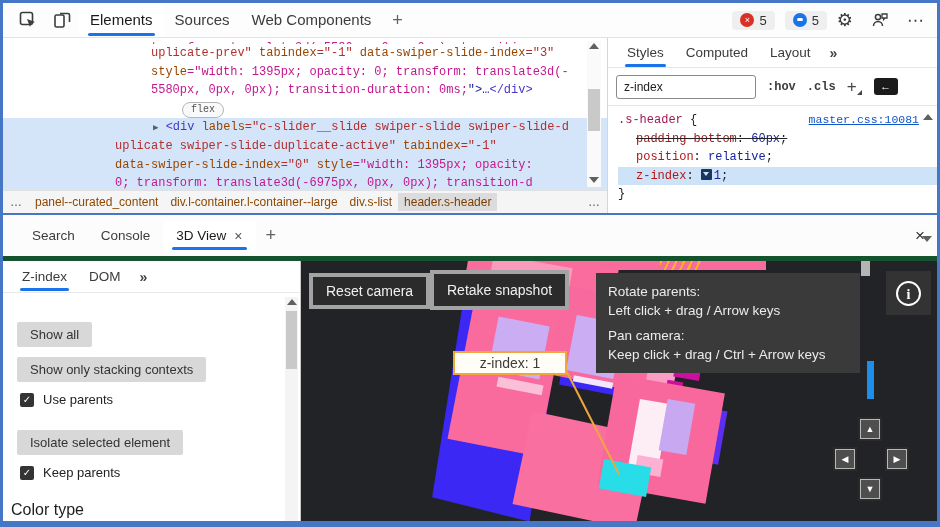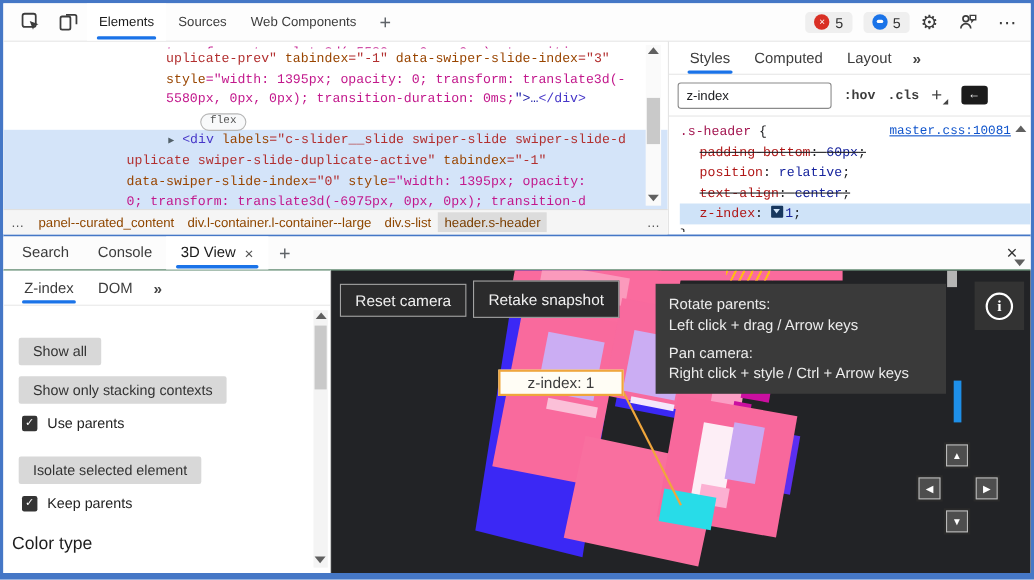--- a/index.html
+++ b/index.html
@@ -3,21 +3,21 @@
 <meta charset="utf-8">
 <style>
   html,body{margin:0;padding:0;width:940px;height:527px;overflow:hidden;background:#fff;}
   *{box-sizing:border-box;}
   .window{width:940px;height:527px;border:3px solid #4577c6;border-bottom-width:6px;background:#fff;
     font-family:"Liberation Sans",sans-serif;position:relative;overflow:hidden;}
 
   
   .toolbar{height:35px;display:flex;align-items:center;background:#fdfdfd;border-bottom:1px solid #e3e3e3;padding-left:8px;}
   .ticon{width:22px;height:22px;margin:0 6px;display:flex;align-items:center;justify-content:center;cursor:pointer;}
-  .tab{padding:0 11px;height:34px;line-height:34px;font-size:12px;color:#3c3c3c;position:relative;cursor:pointer;}
+  .tab{padding:0 11px;height:34px;line-height:34px;font-size:15px;color:#3c3c3c;position:relative;cursor:pointer;}
   .tab.active{background:#fff;color:#1a1a1a;}
   .tabline{position:absolute;left:9px;right:9px;bottom:1px;height:3px;background:#1a73e8;border-radius:2px;}
   .plusbtn{font-size:18px;color:#5f6368;padding:0 10px;cursor:pointer;}
   .tb-right{margin-left:auto;display:flex;align-items:center;gap:10px;padding-right:12px;}
   .badge{display:flex;align-items:center;gap:5px;background:#efefef;border-radius:4px;padding:2px 8px;font-size:13px;color:#333;cursor:pointer;}
   .bicon{width:14px;height:14px;border-radius:50%;color:#fff;font-size:9px;line-height:14px;text-align:center;position:relative;}
   .bicon.red{background:#d93025;}
   .bicon.blue{background:#1a73e8;}
   .bicon.blue::after{content:"";position:absolute;left:4px;top:5px;width:6px;height:3px;background:#fff;border-radius:2px;}
   .gear{font-size:18px;color:#3c3c3c;cursor:pointer;}
@@ -75,21 +75,21 @@
   .pv{color:#16239d;}
   .struck{text-decoration:line-through;}
   .hl{background:#cfe3f8;margin-right:-18px;}
   .zbadge{display:inline-block;width:11px;height:11px;background:#17375e;border-radius:1px;margin:0 2px -1px 0;position:relative;cursor:pointer;}
   .zbadge::after{content:"";position:absolute;left:2.5px;top:3px;border-left:3px solid transparent;border-right:3px solid transparent;border-top:4px solid #cfe3f8;}
   .svs{position:absolute;right:3px;top:74px;width:13px;height:136px;}
   .svs .tri-dn{position:absolute;bottom:4px;left:1px;}
 
   
   .drawer{height:308px;border-top:2px solid #4577c6;}
-  .dtabs{height:31px;display:flex;align-items:center;background:#fcfcfc;border-bottom:1px solid #14532d;padding-left:4px;}
+  .dtabs{height:46px;display:flex;align-items:center;background:#fcfcfc;border-bottom:5px solid #14532d;padding-left:16px;}
   .dtab{padding:0 13px;height:30px;line-height:30px;font-size:13.5px;color:#3c3c3c;position:relative;cursor:pointer;display:flex;align-items:center;gap:8px;}
   .dtab.active{background:#fff;color:#1a1a1a;}
   .xglyph{font-size:14px;color:#555;cursor:pointer;}
   .dclose{margin-left:auto;margin-right:12px;font-size:17px;color:#333;cursor:pointer;}
 
   .dbody{display:flex;height:275px;}
   .sidebar3d{width:298px;position:relative;background:#fff;border-right:1px solid #c9c9c9;overflow:hidden;}
   .subtabs{height:32px;display:flex;align-items:center;border-bottom:1px solid #e9e9e9;padding-left:8px;}
   .btn3d{display:block;margin:10px 0 0 14px;padding:5px 13px;background:#d8d8d8;border:none;border-radius:2px;font-size:13px;color:#333;font-family:inherit;cursor:pointer;text-align:left;}
   .btn3d.first{margin-top:29px;}
@@ -100,21 +100,21 @@
   .radiorow{display:flex;align-items:center;gap:9px;margin:9px 0 0 8px;font-size:13px;color:#222;}
   .radio{width:15px;height:15px;border:2px solid #111;border-radius:50%;position:relative;cursor:pointer;}
   .radio::after{content:"";position:absolute;left:3px;top:3px;width:7px;height:7px;border-radius:50%;background:#111;}
   .svs2{position:absolute;right:2px;top:36px;bottom:5px;width:13px;background:#f4f4f4;}
   .svs2 .tri-dn{position:absolute;bottom:2px;left:1px;}
   .svs2thumb{position:absolute;left:1px;top:14px;width:11px;height:58px;background:#c9c9c9;}
 
   
   .viewport{flex:1;position:relative;background:#222326;overflow:hidden;}
   .sh{position:absolute;}
-  .vbtn{position:absolute;background:#2b2b2c;border:1px solid #a3a3a3;color:#f0f0f0;font-size:14px;font-family:inherit;padding:6px 13px;cursor:pointer;z-index:40;}
+  .vbtn{position:absolute;background:#2b2b2c;border:4px solid #a3a3a3;color:#f0f0f0;font-size:14px;font-family:inherit;padding:6px 13px;cursor:pointer;z-index:40;}
   .hints{position:absolute;left:295px;top:12px;width:264px;background:#3a3a3a;color:#ececec;font-size:13.5px;line-height:19px;padding:9px 12px;z-index:40;}
   .hintgap{margin-top:6px;}
   .infosq{position:absolute;left:585px;top:10px;width:45px;height:44px;background:#333;display:flex;align-items:center;justify-content:center;z-index:40;}
   .infoc{width:25px;height:25px;border:2px solid #fff;border-radius:50%;color:#fff;font-size:14px;font-weight:bold;text-align:center;line-height:24px;font-family:"Liberation Serif",serif;cursor:pointer;}
   .zslider{position:absolute;left:566px;top:100px;width:7px;height:38px;background:#1e8fe8;z-index:40;cursor:pointer;}
   .dbtn{position:absolute;width:20px;height:20px;background:#4e4e4e;border:1px solid #b9b9b9;box-shadow:0 0 0 2px #2a2a2a;color:#fff;font-size:9px;line-height:19px;text-align:center;padding:0;z-index:40;cursor:pointer;}
   .tstrip{position:absolute;left:299px;top:0;width:166px;height:9px;background:#fa6b9d;z-index:5;}
   .hatch{position:absolute;left:60px;top:0;width:42px;height:9px;background:repeating-linear-gradient(115deg,#ffb61e 0 2px,rgba(0,0,0,0) 2px 7px);}
   .gtick{position:absolute;left:560px;top:0;width:9px;height:15px;background:#b5b5b5;z-index:5;}
   .zlabel{position:absolute;left:152px;top:90px;width:114px;height:24px;background:#fffdf5;border:2px solid #efa63d;color:#3c3c3c;font-size:14px;text-align:center;line-height:21px;z-index:30;}
@@ -216,21 +216,20 @@
         <span class="plus2">+</span>
         <span class="dock">←</span>
       </div>
       <div class="rules">
         <div>
           <a class="csslink">master.css:10081</a>
           <span class="selname">.s-header</span><span> </span><span>{</span>
         </div>
         <div class="prop"><span class="struck"><span class="pn">padding-bottom</span><span>: </span><span class="pv">60px</span><span>;</span></span></div>
         <div class="prop"><span class="pn">position</span><span>: </span><span class="pv">relative</span><span>;</span></div>
-        <div class="prop"><span class="struck"><span class="pn">text-align</span><span>: </span><span class="pv">center</span><span>;</span></span></div>
         <div class="prop hl"><span class="pn">z-index</span><span>: </span><span class="zbadge"></span><span class="pv">1</span><span>;</span></div>
         <div><span>}</span></div>
       </div>
       <div class="svs">
         <div class="tri-up"></div>
         <div class="tri-dn"></div>
       </div>
     </div>
   </div>
 
@@ -313,21 +312,21 @@
         <div class="oline"></div>
         <div class="zlabel">z-index: 1</div>
 
         <button class="vbtn" style="left:8px;top:12px;">Reset camera</button>
         <button class="vbtn" style="left:129px;top:9px;padding:8px 13px;">Retake snapshot</button>
 
         <div class="hints">
           <div>Rotate parents:</div>
           <div>Left click + drag / Arrow keys</div>
           <div class="hintgap">Pan camera:</div>
-          <div>Right click + style / Ctrl + Arrow keys</div>
+          <div>Keep click + drag / Ctrl + Arrow keys</div>
         </div>
         <div class="infosq">
           <span class="infoc">i</span>
         </div>
 
         <div class="zslider"></div>
         <button class="dbtn" style="left:559px;top:158px;">▲</button>
         <button class="dbtn" style="left:534px;top:188px;">◀</button>
         <button class="dbtn" style="left:586px;top:188px;">▶</button>
         <button class="dbtn" style="left:559px;top:218px;">▼</button>

